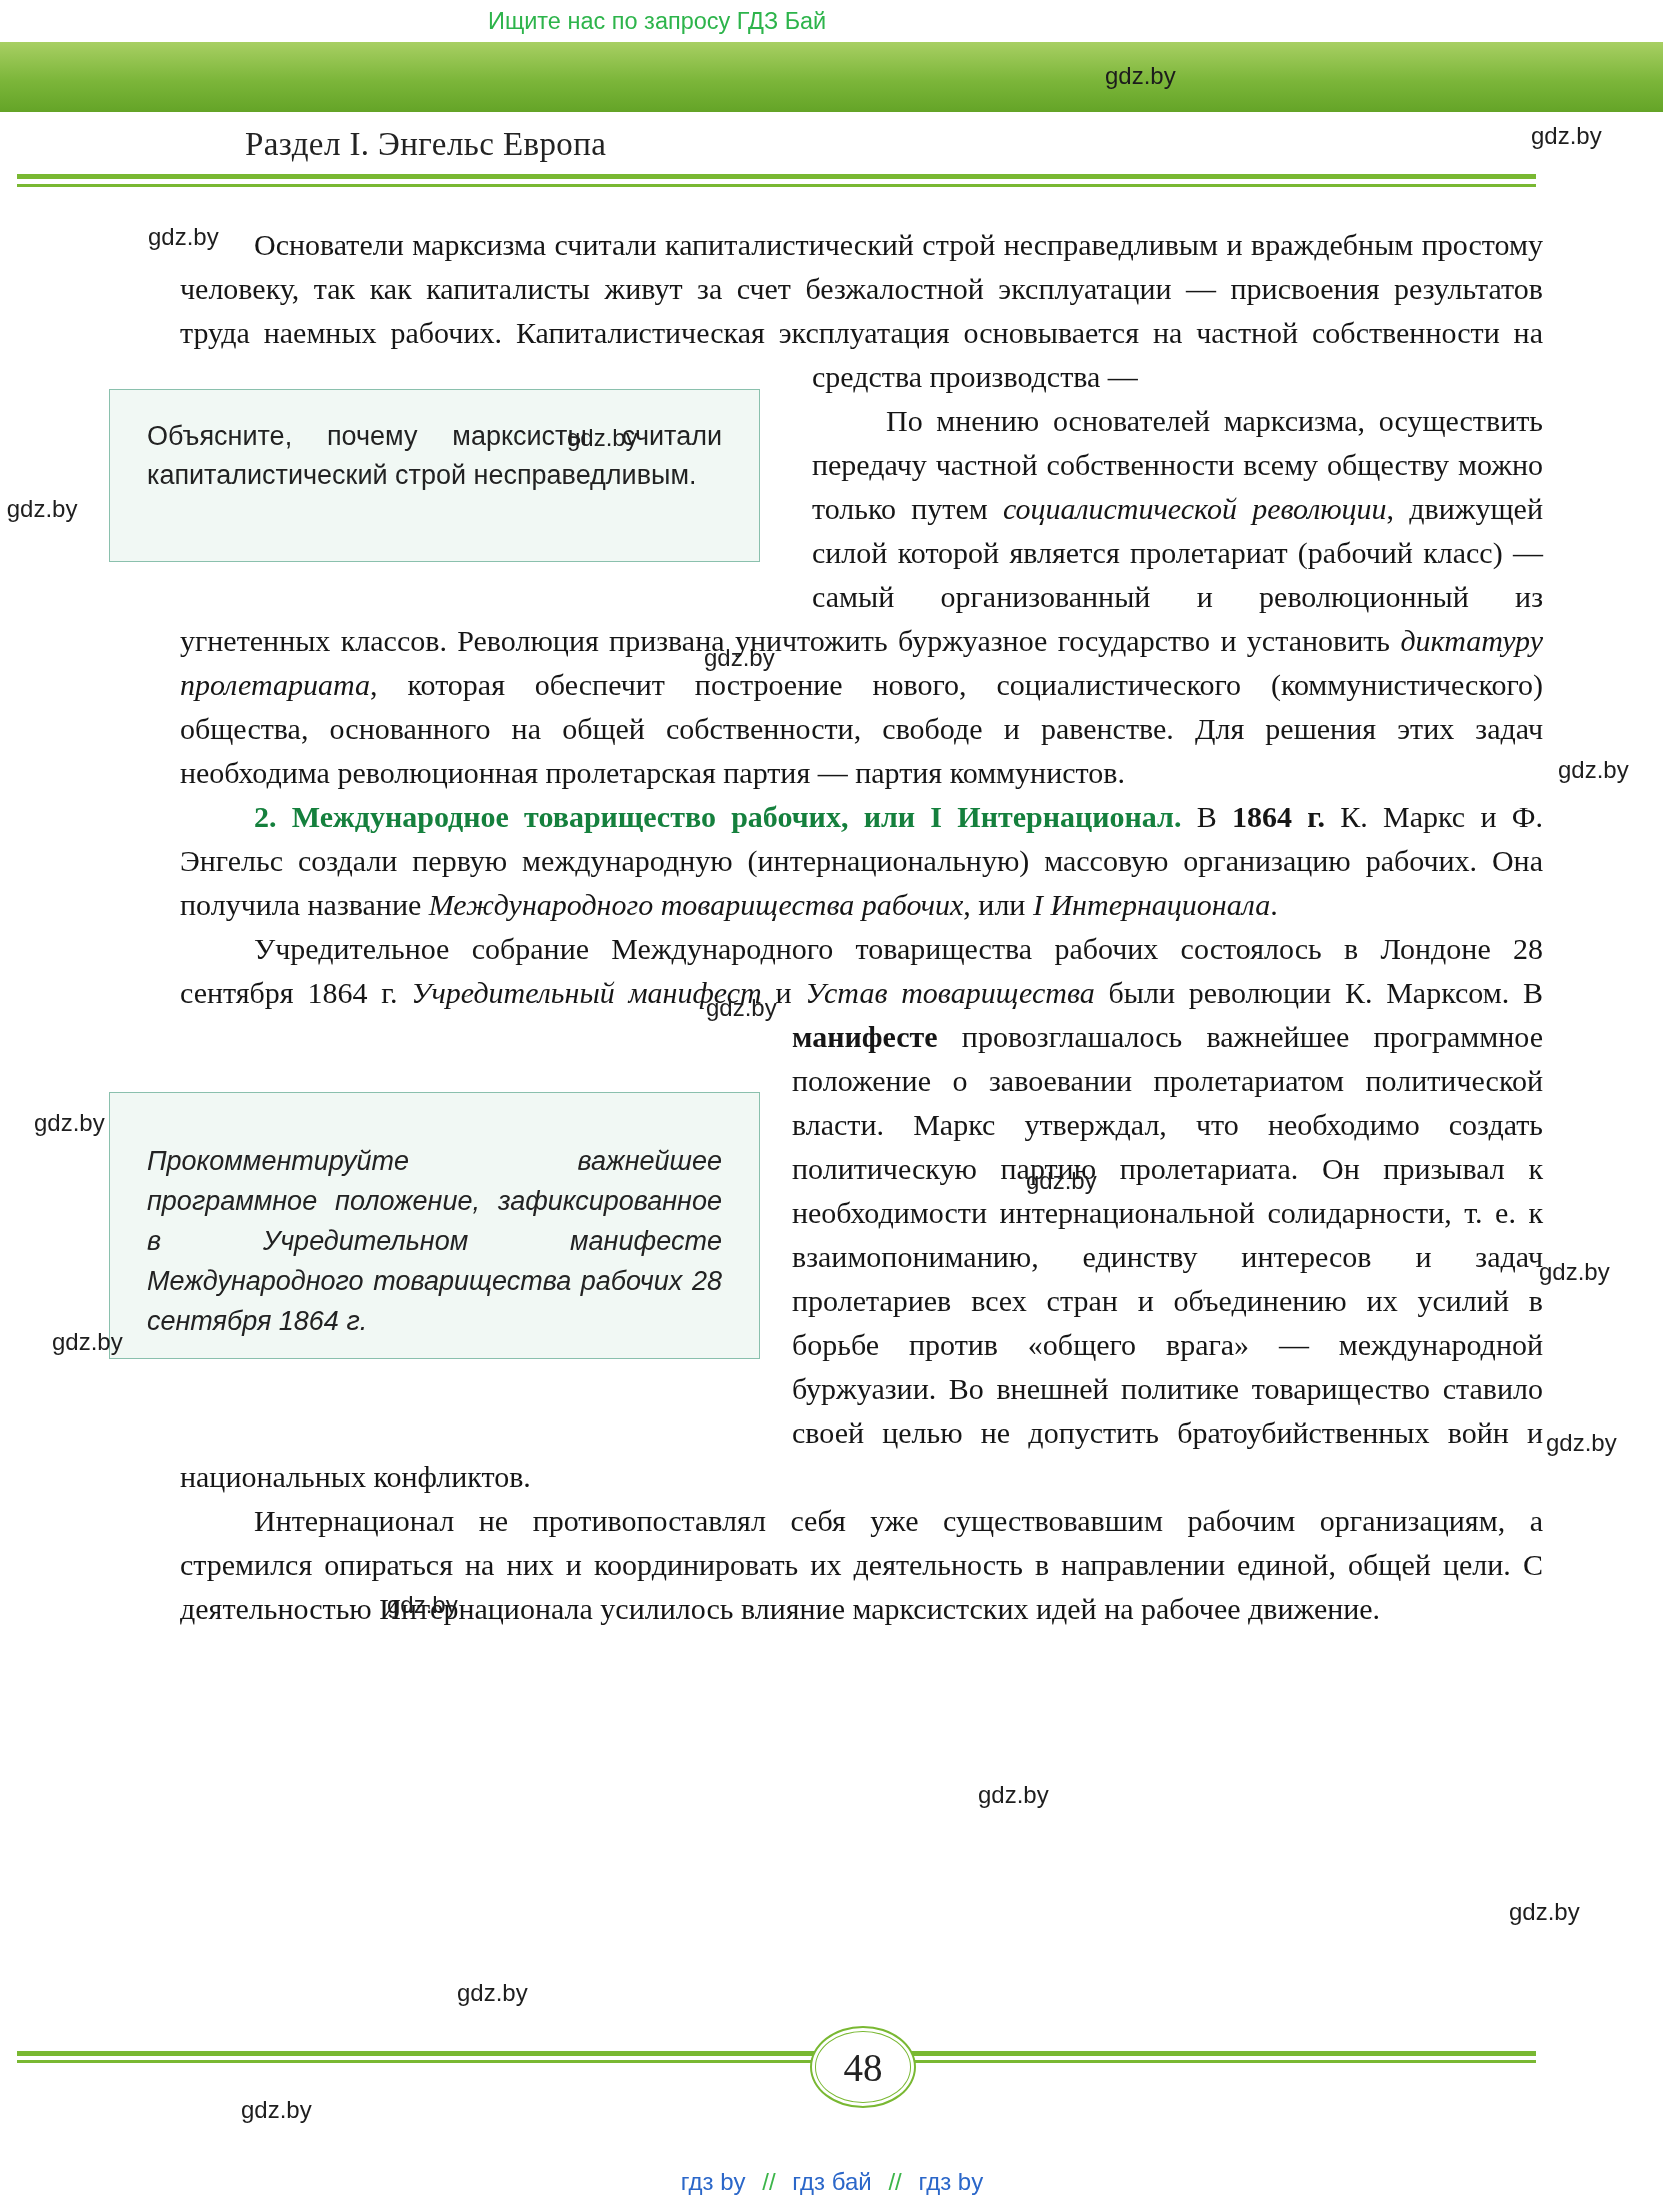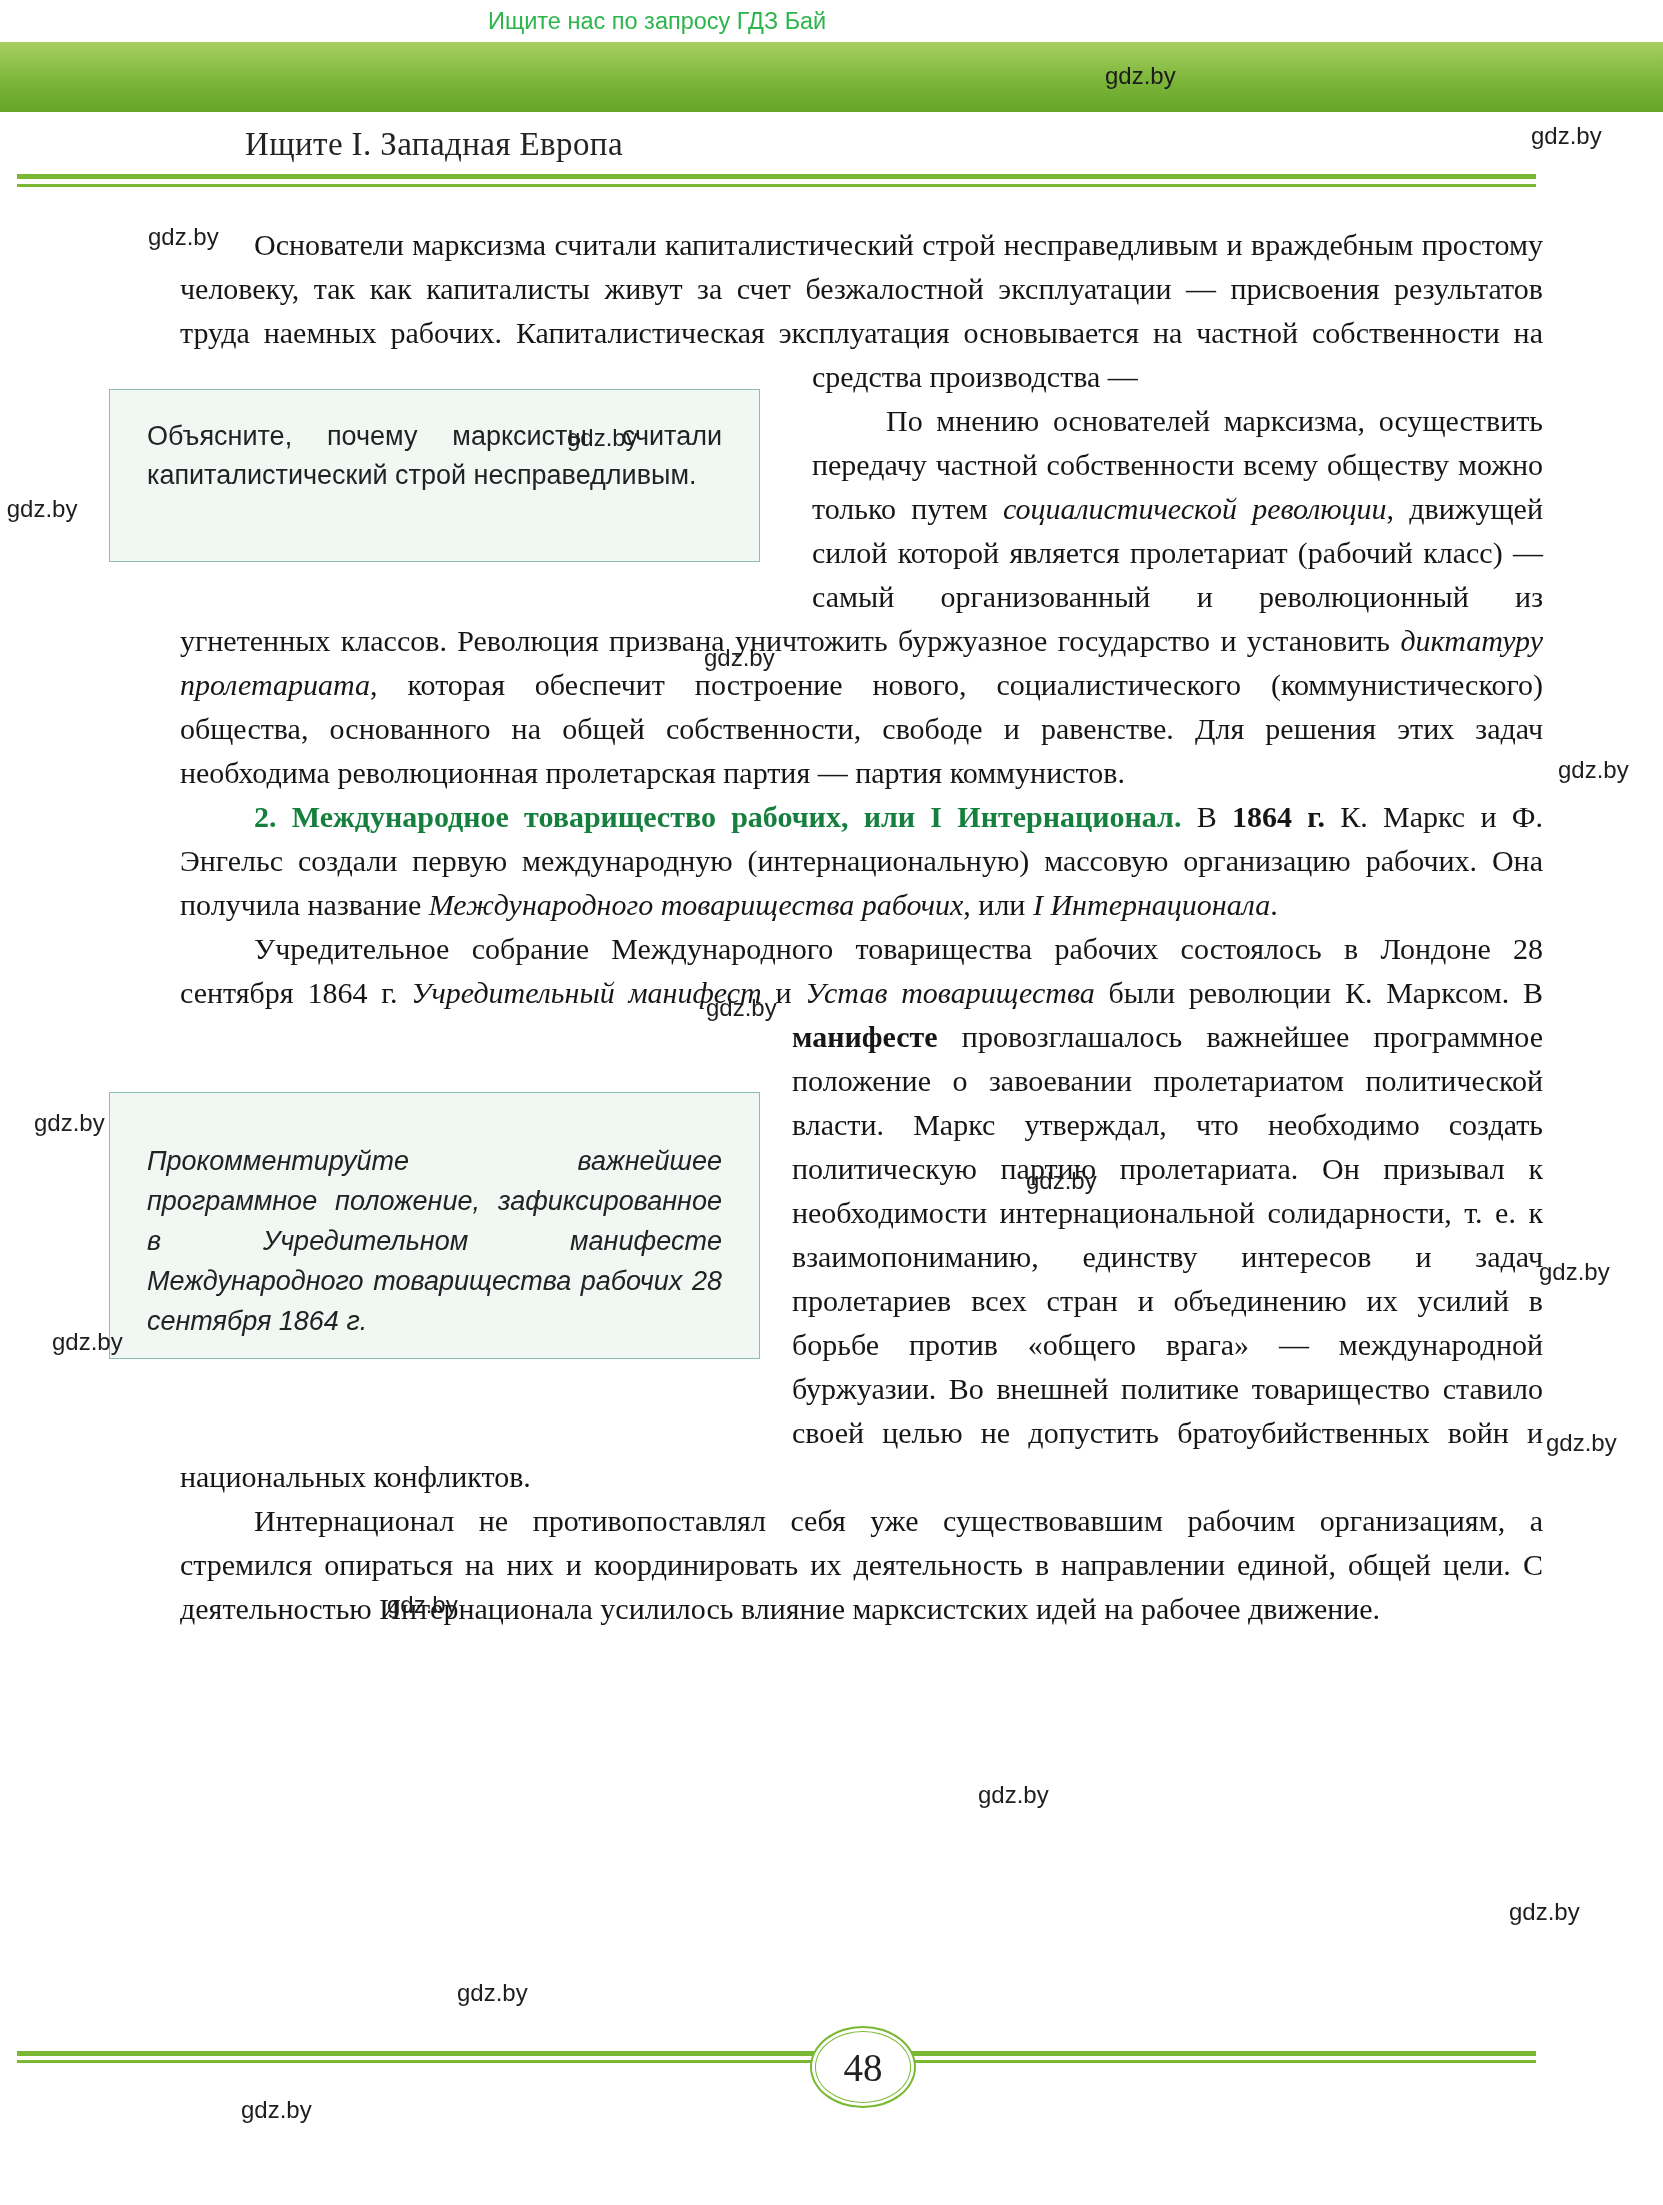--- a/index.html
+++ b/index.html
@@ -58,21 +58,21 @@
 <body>
 
 <div class="page">
 
   <div class="promo">Ищите нас по запросу ГДЗ Бай</div>
 
   <div class="green-bar">
     <span class="bar-label">gdz.by</span>
   </div>
 
-  <h1 class="section-title">Ищите I. Западная Европа</h1>
+  <h1 class="section-title">Раздел I. Энгельс Европа</h1>
   <div class="rule rule-thick" style="top:174px"></div>
   <div class="rule rule-thin" style="top:184px"></div>
 
   <main class="text-col">
 
     <p class="para indent"><span>Основатели марксизма считали капиталистический строй несправедливым и враждебным простому человеку, так как капиталисты живут за счет безжалостной эксплуатации — присвоения результатов труда наемных рабочих. Капиталистическая эксплуатация основывается на частной собственности на средства производства — </span><span class="callout">
           <span class="callout-text">Объясните, почему марксисты считали капиталистический строй несправедливым.</span>
         </span></p>
 
     <p class="para indent"><span>По мнению основателей марксизма, осуществить передачу частной собственности всему обществу можно только путем </span><i class="it">социалистической революции</i><span>, движущей силой которой является пролетариат (рабочий класс) — самый организованный и революционный из угнетенных классов. Революция призвана уничтожить буржуазное государство и установить </span><i class="it">диктатуру пролетариата</i><span>, которая обеспечит построение нового, социалистического (коммунистического) общества, основанного на общей собственности, свободе и равенстве. Для решения этих задач необходима революционная пролетарская партия — партия коммунистов.</span></p>
@@ -103,15 +103,22 @@
   <span class="wm" style="left:978px;top:1781px">gdz.by</span>
   <span class="wm" style="left:1509px;top:1898px">gdz.by</span>
   <span class="wm" style="left:457px;top:1979px">gdz.by</span>
   <span class="wm" style="left:241px;top:2096px">gdz.by</span>
 
   <div class="rule rule-thick" style="top:2051px"></div>
   <div class="rule rule-thin" style="top:2060px"></div>
   <div class="page-badge">
     <span class="page-num">48</span>
   </div>
+  <div class="bottom-links">
+    <span class="blink">гдз by</span>
+    <span class="bsep">//</span>
+    <span class="blink">гдз бай</span>
+    <span class="bsep">//</span>
+    <span class="blink">гдз by</span>
+  </div>
 
 </div>
 
 
 </body></html>

